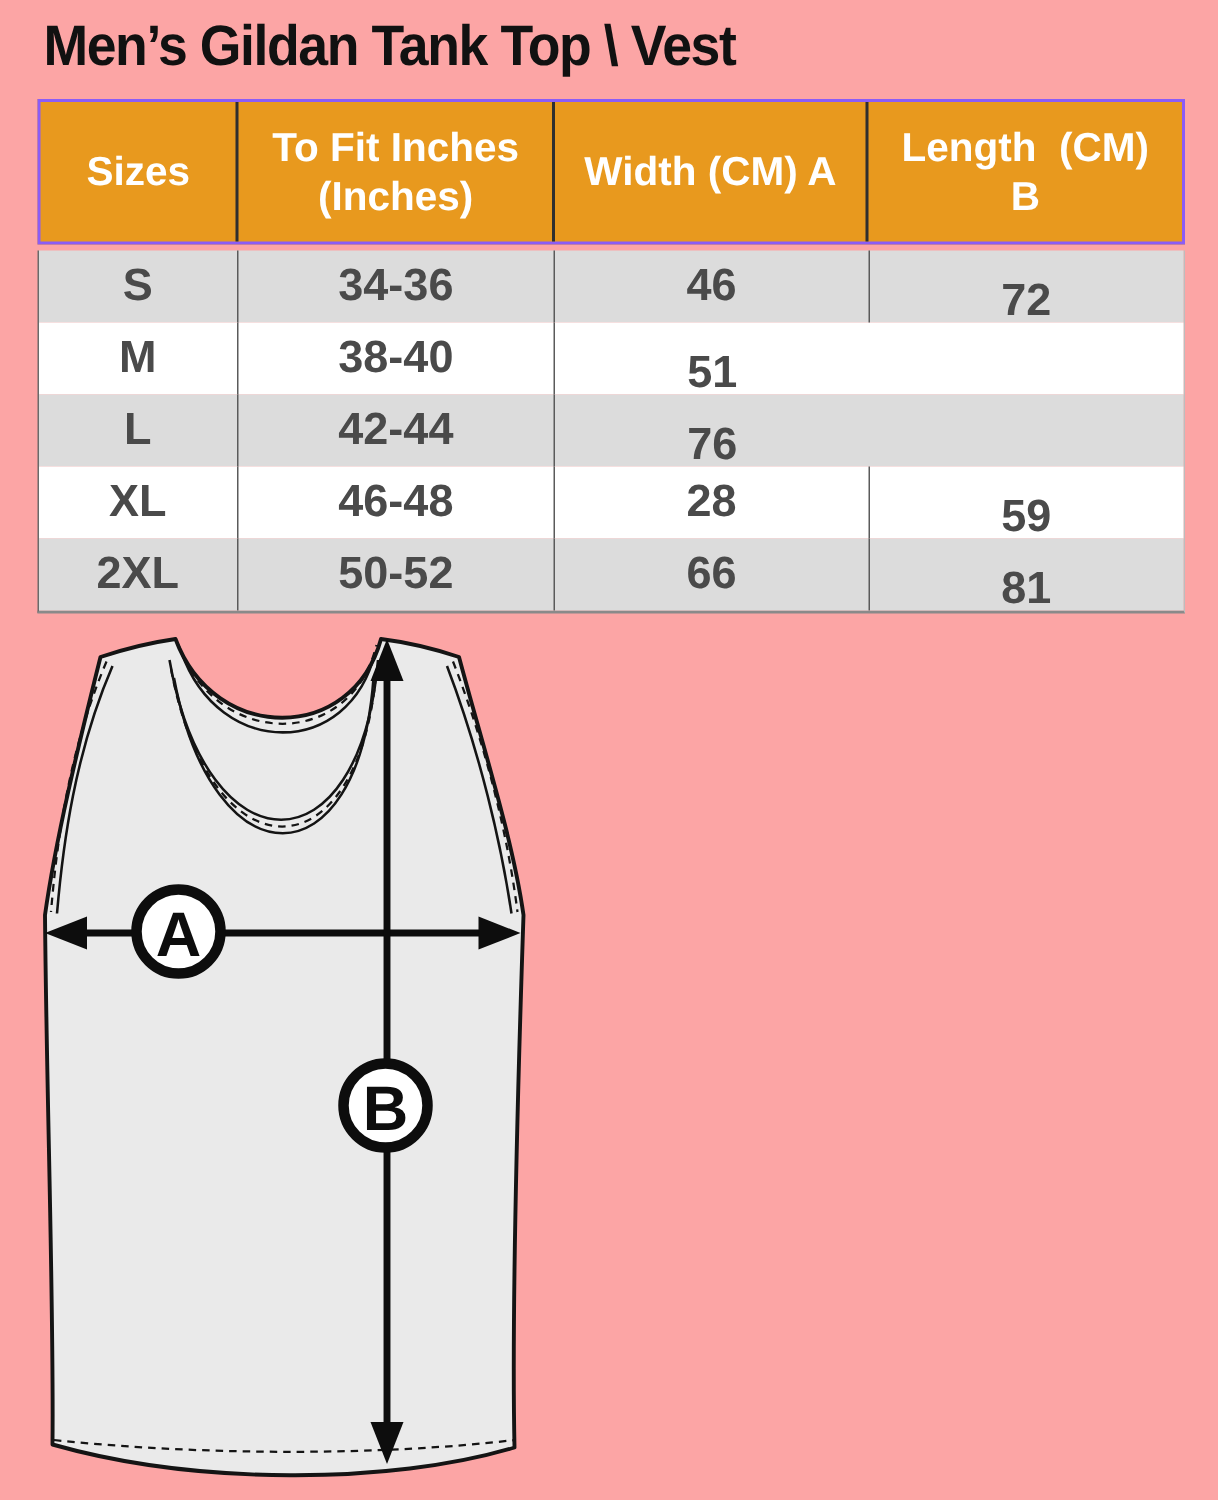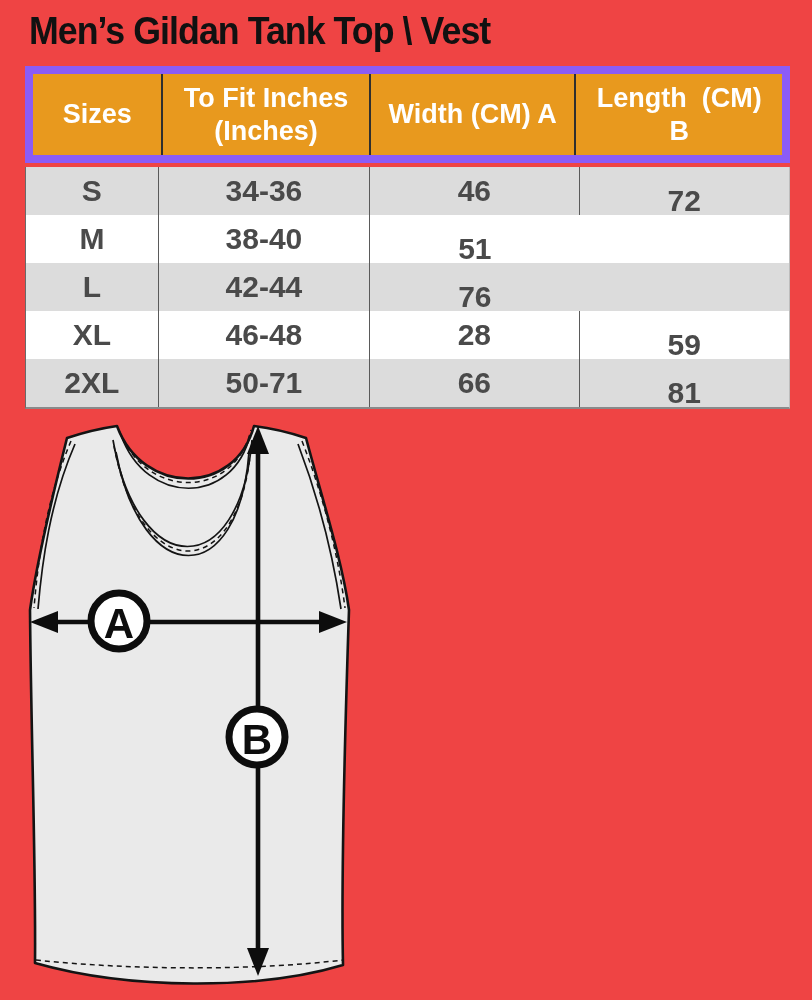--- a/index.html
+++ b/index.html
@@ -1,21 +1,21 @@
 <!DOCTYPE html>
 <html><head>
 <meta charset="utf-8">
 <style>
   * { margin: 0; padding: 0; box-sizing: border-box; }
   html, body { background: #ffffff; }
   .page {
     position: relative;
     width: 812px;
     height: 1000px;
-    background: #ef4444;
+    background: #fca5a5;
     overflow: hidden;
     font-family: "Liberation Sans", sans-serif;
   }
 
   
   .page-title {
     position: absolute;
     left: 29px;
     top: 10px;
     font-size: 38px;
@@ -31,21 +31,21 @@
   .size-table {
     position: absolute;
     left: 25px;
     top: 66px;
     width: 765px;
   }
   .header-row {
     display: flex;
     height: 97px;
     background: #E8991E;
-    border: 8px solid #8b5cf6;
+    border: 2px solid #8b5cf6;
   }
   .th {
     display: flex;
     flex-direction: column;
     align-items: center;
     justify-content: center;
     border-right: 2px solid #2f2f2f;
     text-align: center;
   }
   .th:last-child { border-right: none; align-items: center; }
@@ -149,21 +149,21 @@
         <div class="cell c4">76</div>
       </div>
       <div class="row">
         <div class="cell c1">XL</div>
         <div class="cell c2">46-48</div>
         <div class="cell c3">28</div>
         <div class="cell c4">59</div>
       </div>
       <div class="row">
         <div class="cell c1">2XL</div>
-        <div class="cell c2">50-71</div>
+        <div class="cell c2">50-52</div>
         <div class="cell c3">66</div>
         <div class="cell c4">81</div>
       </div>
     </div>
   </div>
 
   <svg class="diagram" viewBox="0 0 400 590">
 
     <path class="body-fill" d="M 67,28
          C 85,22 103,18 117,16

